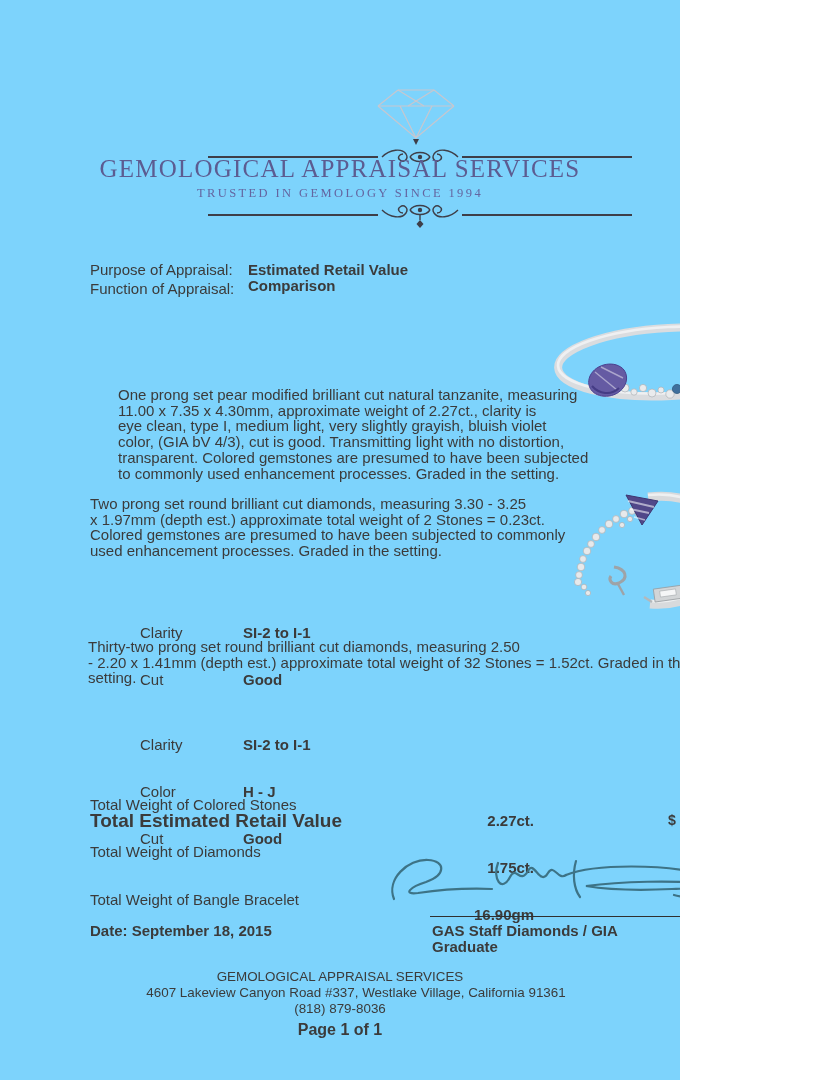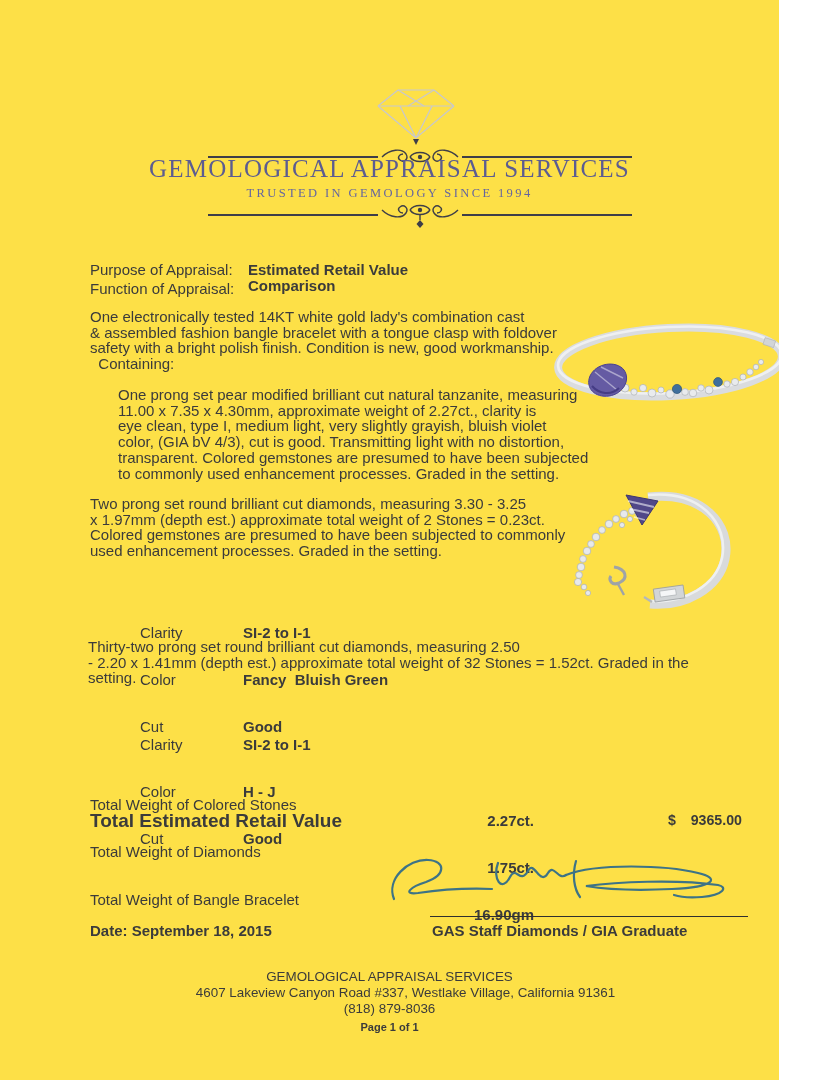--- a/index.html
+++ b/index.html
@@ -1,17 +1,17 @@
 <!DOCTYPE html>
 <html><head>
 <meta charset="utf-8">
 <style>
   html,body { margin:0; padding:0; background:#ffffff; }
   .page {
-    position:relative; width:779px; height:1080px; background:#fde047;
+    position:relative; width:680px; height:1080px; background:#7dd3fc;
     font-family:"Liberation Sans", sans-serif; color:#3b3b3b; overflow:hidden;
   }
   .abs { position:absolute; }
   .body-text { font-size:15px; line-height:15.7px; white-space:pre-wrap; }
 
   
   .logo-diamond { left:372px; top:84px; }
   .orn { left:208px; width:424px; display:flex; align-items:center; height:22px; }
   .orn-top { top:146px; }
   .orn-bottom { top:204px; }
@@ -62,21 +62,21 @@
   .signature-svg { left:380px; top:851px; }
   .sig-line { left:430px; top:916px; width:318px; border-top:1.6px solid #2f2f2f; height:0; }
   .date-text { left:90px;  top:923px; font-weight:bold; }
   .appraiser { left:432px; top:923px; font-weight:bold; }
 
   
   .footer-line { left:0; right:0; text-align:center; font-size:13.4px; }
   .f-company { top:969px; }
   .f-address { top:985px;margin-left:32px; }
   .f-phone   { top:1001px; }
-  .f-page    { top:1021px; font-weight:bold; font-size:11px; }
+  .f-page    { top:1021px; font-weight:bold; font-size:16px; }
 
   
   .bracelet-top    { left:543px; top:314px; }
   .bracelet-bottom { left:548px; top:481px; }
 </style>
 </head>
 <body>
 
 <div class="page">
 
@@ -124,43 +124,36 @@
       <path d="M40,21 L43.5,25 L40,29 L36.5,25 Z" fill="#3e3e48"></path>
     </svg>
     <span class="rule"></span>
   </div>
 
   <div class="abs body-text lbl-purpose">Purpose of Appraisal:</div>
   <div class="abs body-text val-purpose">Estimated Retail Value</div>
   <div class="abs body-text lbl-function">Function of Appraisal:</div>
   <div class="abs body-text val-function">Comparison</div>
 
-  <div class="abs body-text para1">One electronically tested 14KT white gold lady's combination cast
-&amp; assembled fashion bangle bracelet with a tongue clasp with foldover
-safety with a bright polish finish. Condition is new, good workmanship.
-  Containing:</div>
   <div class="abs body-text para2">One prong set pear modified brilliant cut natural tanzanite, measuring
 11.00 x 7.35 x 4.30mm, approximate weight of 2.27ct., clarity is
 eye clean, type I, medium light, very slightly grayish, bluish violet
 color, (GIA bV 4/3), cut is good. Transmitting light with no distortion,
 transparent. Colored gemstones are presumed to have been subjected
 to commonly used enhancement processes. Graded in the setting.</div>
   <div class="abs body-text para3">Two prong set round brilliant cut diamonds, measuring 3.30 - 3.25
 x 1.97mm (depth est.) approximate total weight of 2 Stones = 0.23ct.
 Colored gemstones are presumed to have been subjected to commonly
 used enhancement processes. Graded in the setting.</div>
   <div class="abs body-text para4">Thirty-two prong set round brilliant cut diamonds, measuring 2.50
 - 2.20 x 1.41mm (depth est.) approximate total weight of 32 Stones = 1.52ct. Graded in the setting.</div>
 
   <div class="abs body-text gtable t1">
     <div class="grow">
       <span class="glabel">Clarity</span><span class="gvalue">SI-2 to I-1</span>
-    </div>
-    <div class="grow">
-      <span class="glabel">Color</span><span class="gvalue">Fancy  Bluish Green</span>
     </div>
     <div class="grow">
       <span class="glabel">Cut</span><span class="gvalue">Good</span>
     </div>
   </div>
 
   <div class="abs body-text gtable t2">
     <div class="grow">
       <span class="glabel">Clarity</span><span class="gvalue">SI-2 to I-1</span>
     </div>

